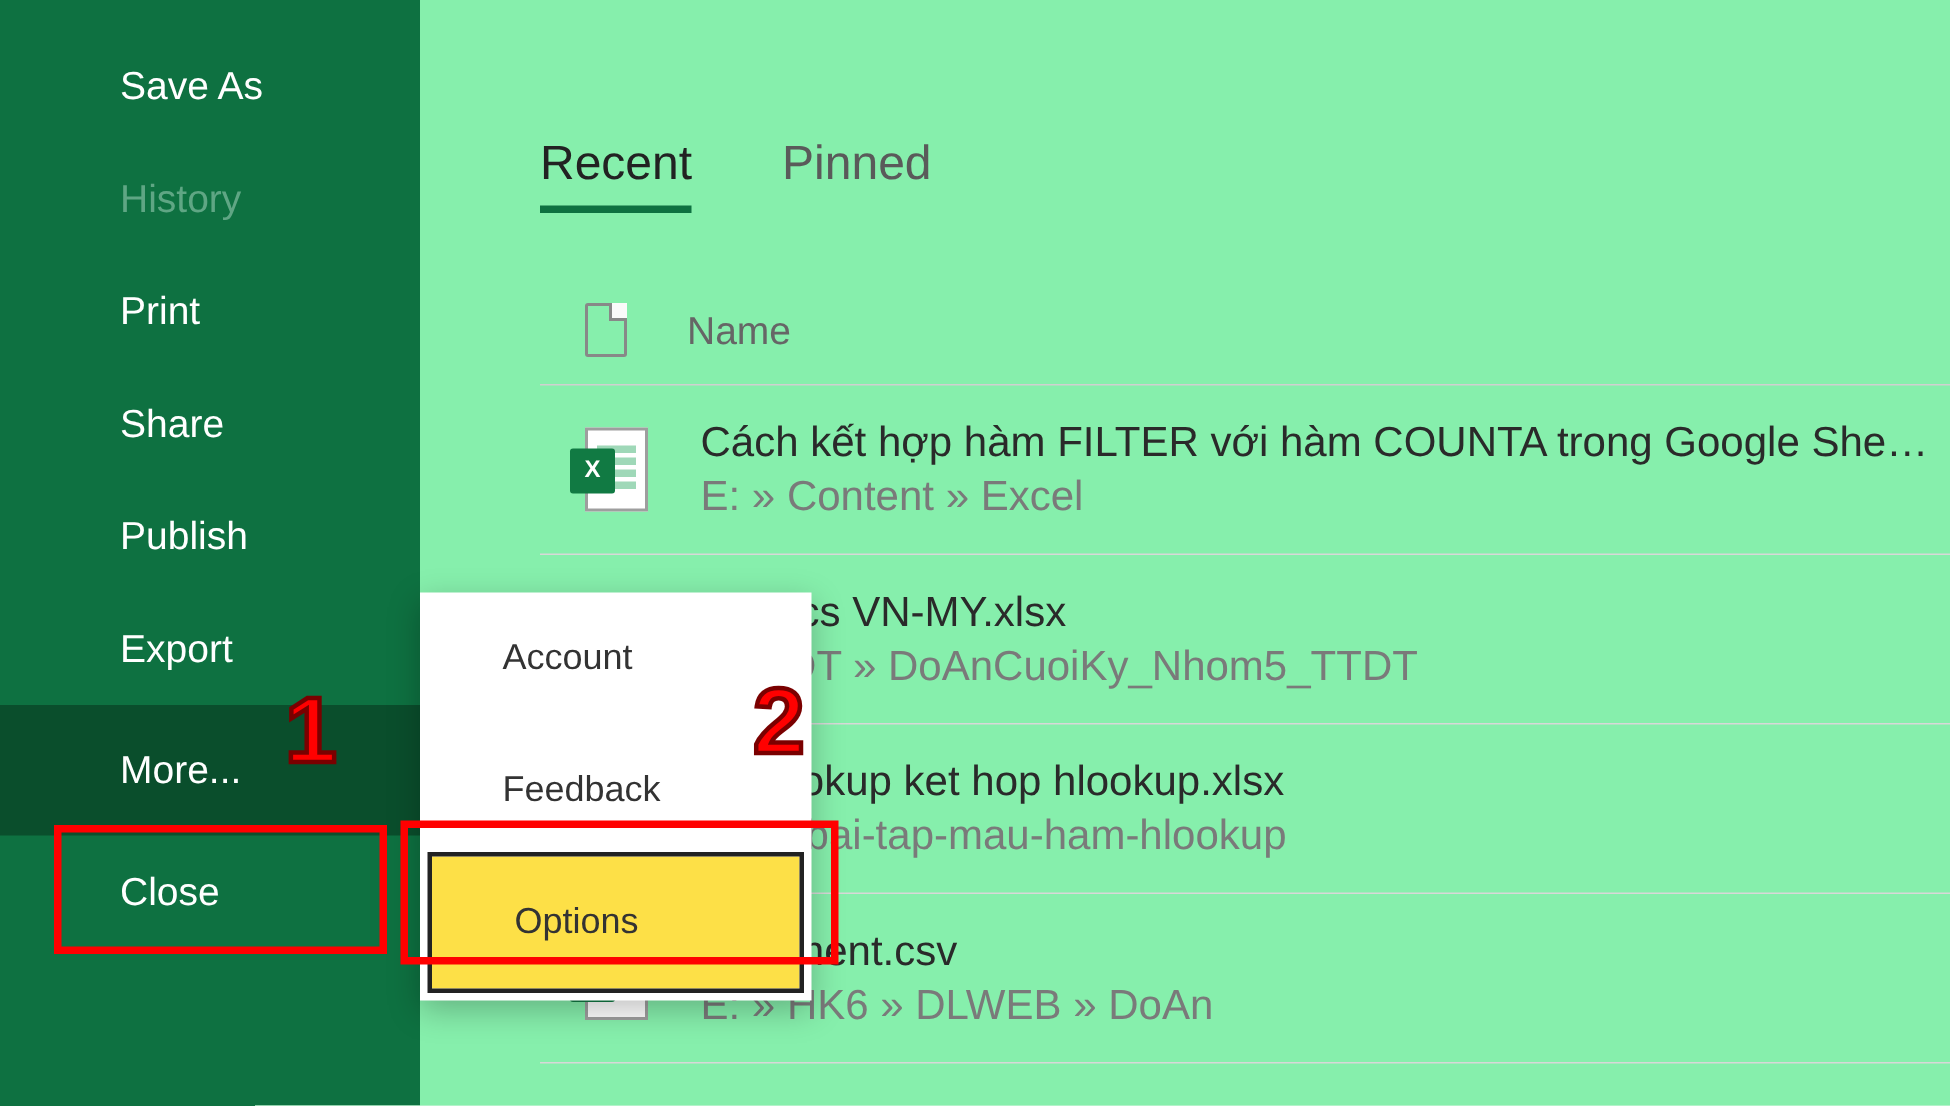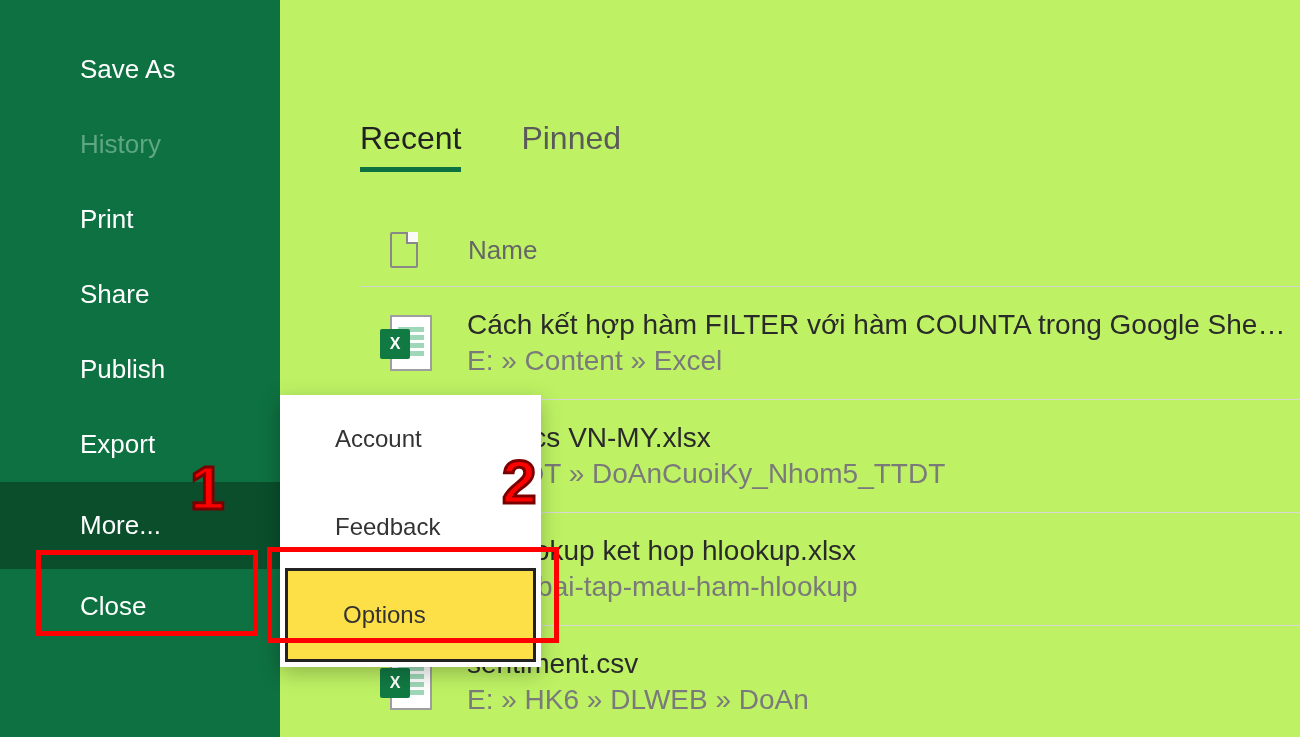--- a/index.html
+++ b/index.html
@@ -10,57 +10,57 @@
       overflow: hidden;
       background: #fafafa;
       position: relative;
     }
     .sidebar {
       position: absolute;
       left: 0; top: 0;
       width: 280px;
       height: 100%;
       background: #0e7141;
-      padding-top: 32px;
+      padding-top: 20px;
     }
     .sidebar-item {
       padding: 22px 0 22px 80px;
       color: #ffffff;
       font-size: 26px;
       font-weight: 400;
       cursor: pointer;
     }
     .sidebar-item.disabled { color: #5fa684; }
     .sidebar-item.active {
       background: #0a4e2c;
       padding-top: 28px;
       padding-bottom: 28px;
     }
     .main {
       position: absolute;
       left: 280px; top: 0; right: 0; bottom: 0;
-      padding: 120px 0 0 80px;
-      background: #bef264;
+      padding: 90px 0 0 80px;
+      background: #86efac;
     }
     .tabs { display: flex; gap: 60px; margin-bottom: 50px; }
     .tab {
       font-size: 32px;
       color: #5a5a5a;
       padding-bottom: 10px;
       cursor: pointer;
     }
     .tab.active {
       color: #222;
       font-weight: 400;
       border-bottom: 5px solid #0e7141;
     }
     .list-header {
       display: flex;
       align-items: center;
-      gap: 50px;
+      gap: 40px;
       padding: 10px 0 18px 30px;
       border-bottom: 1px solid #d0d0d0;
       color: #666;
       font-size: 26px;
     }
     .doc-icon {
       width: 28px; height: 36px;
       border: 2px solid #888; border-radius: 2px;
       position: relative;
     }

